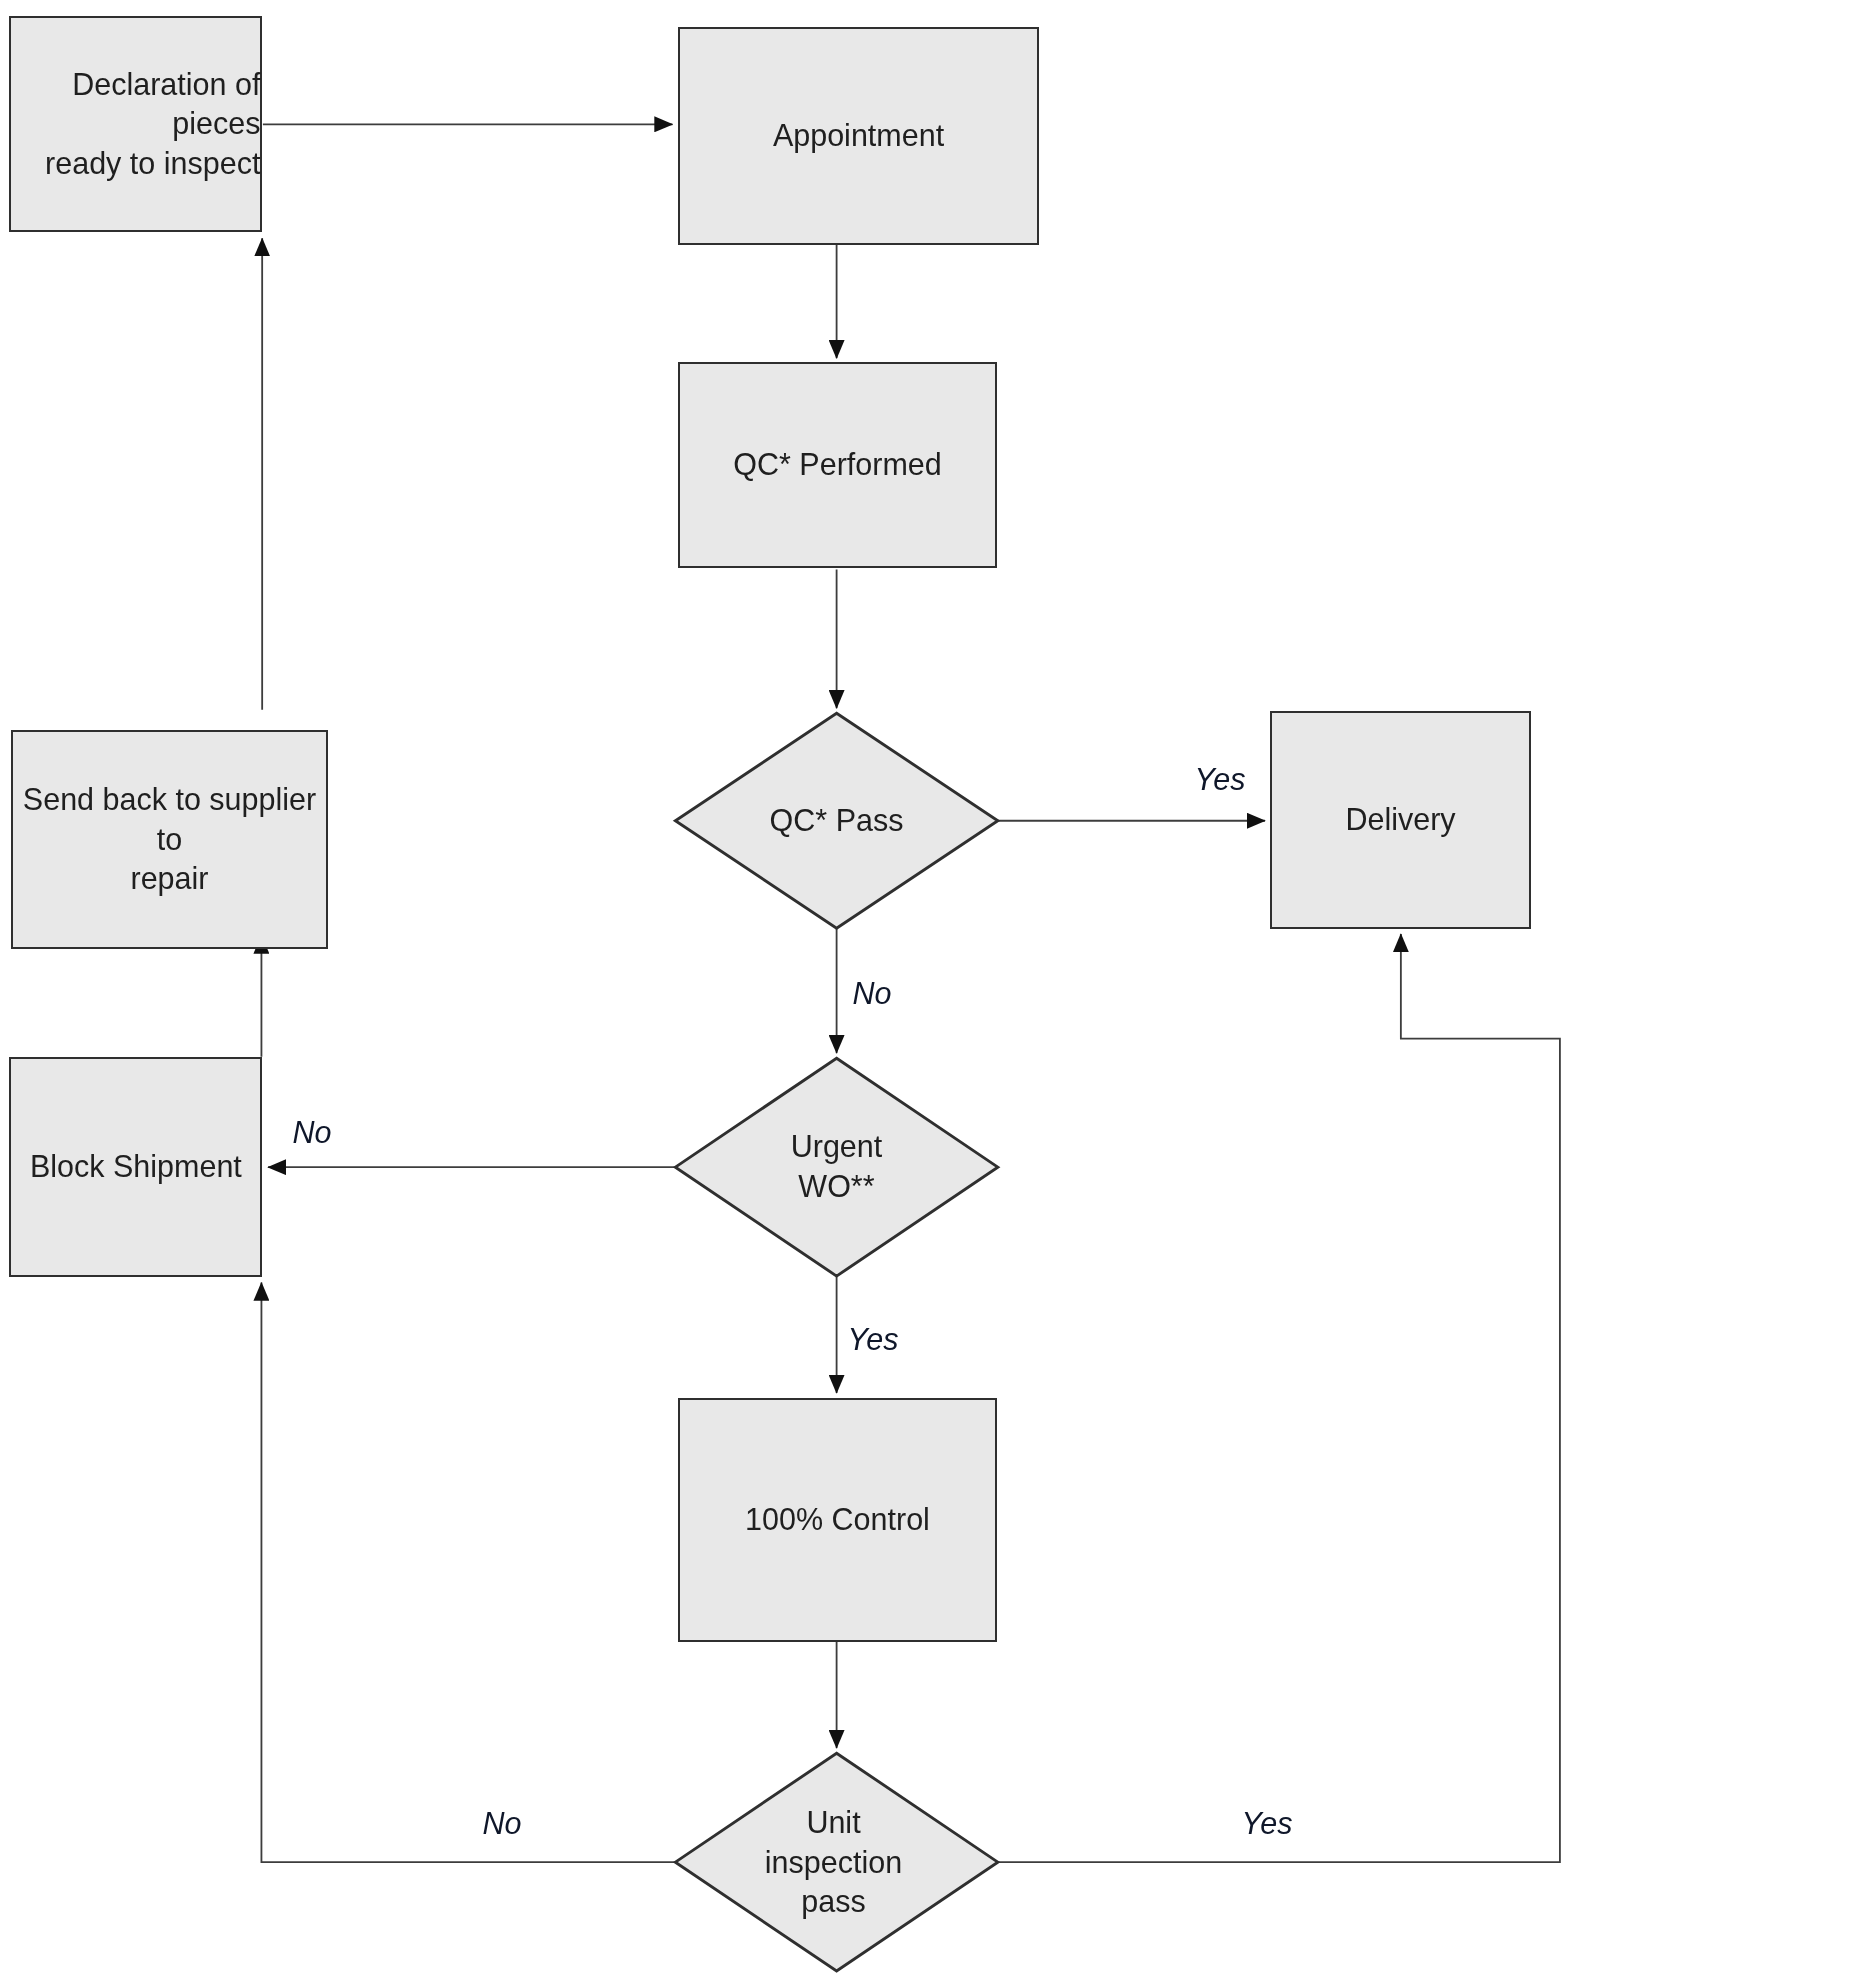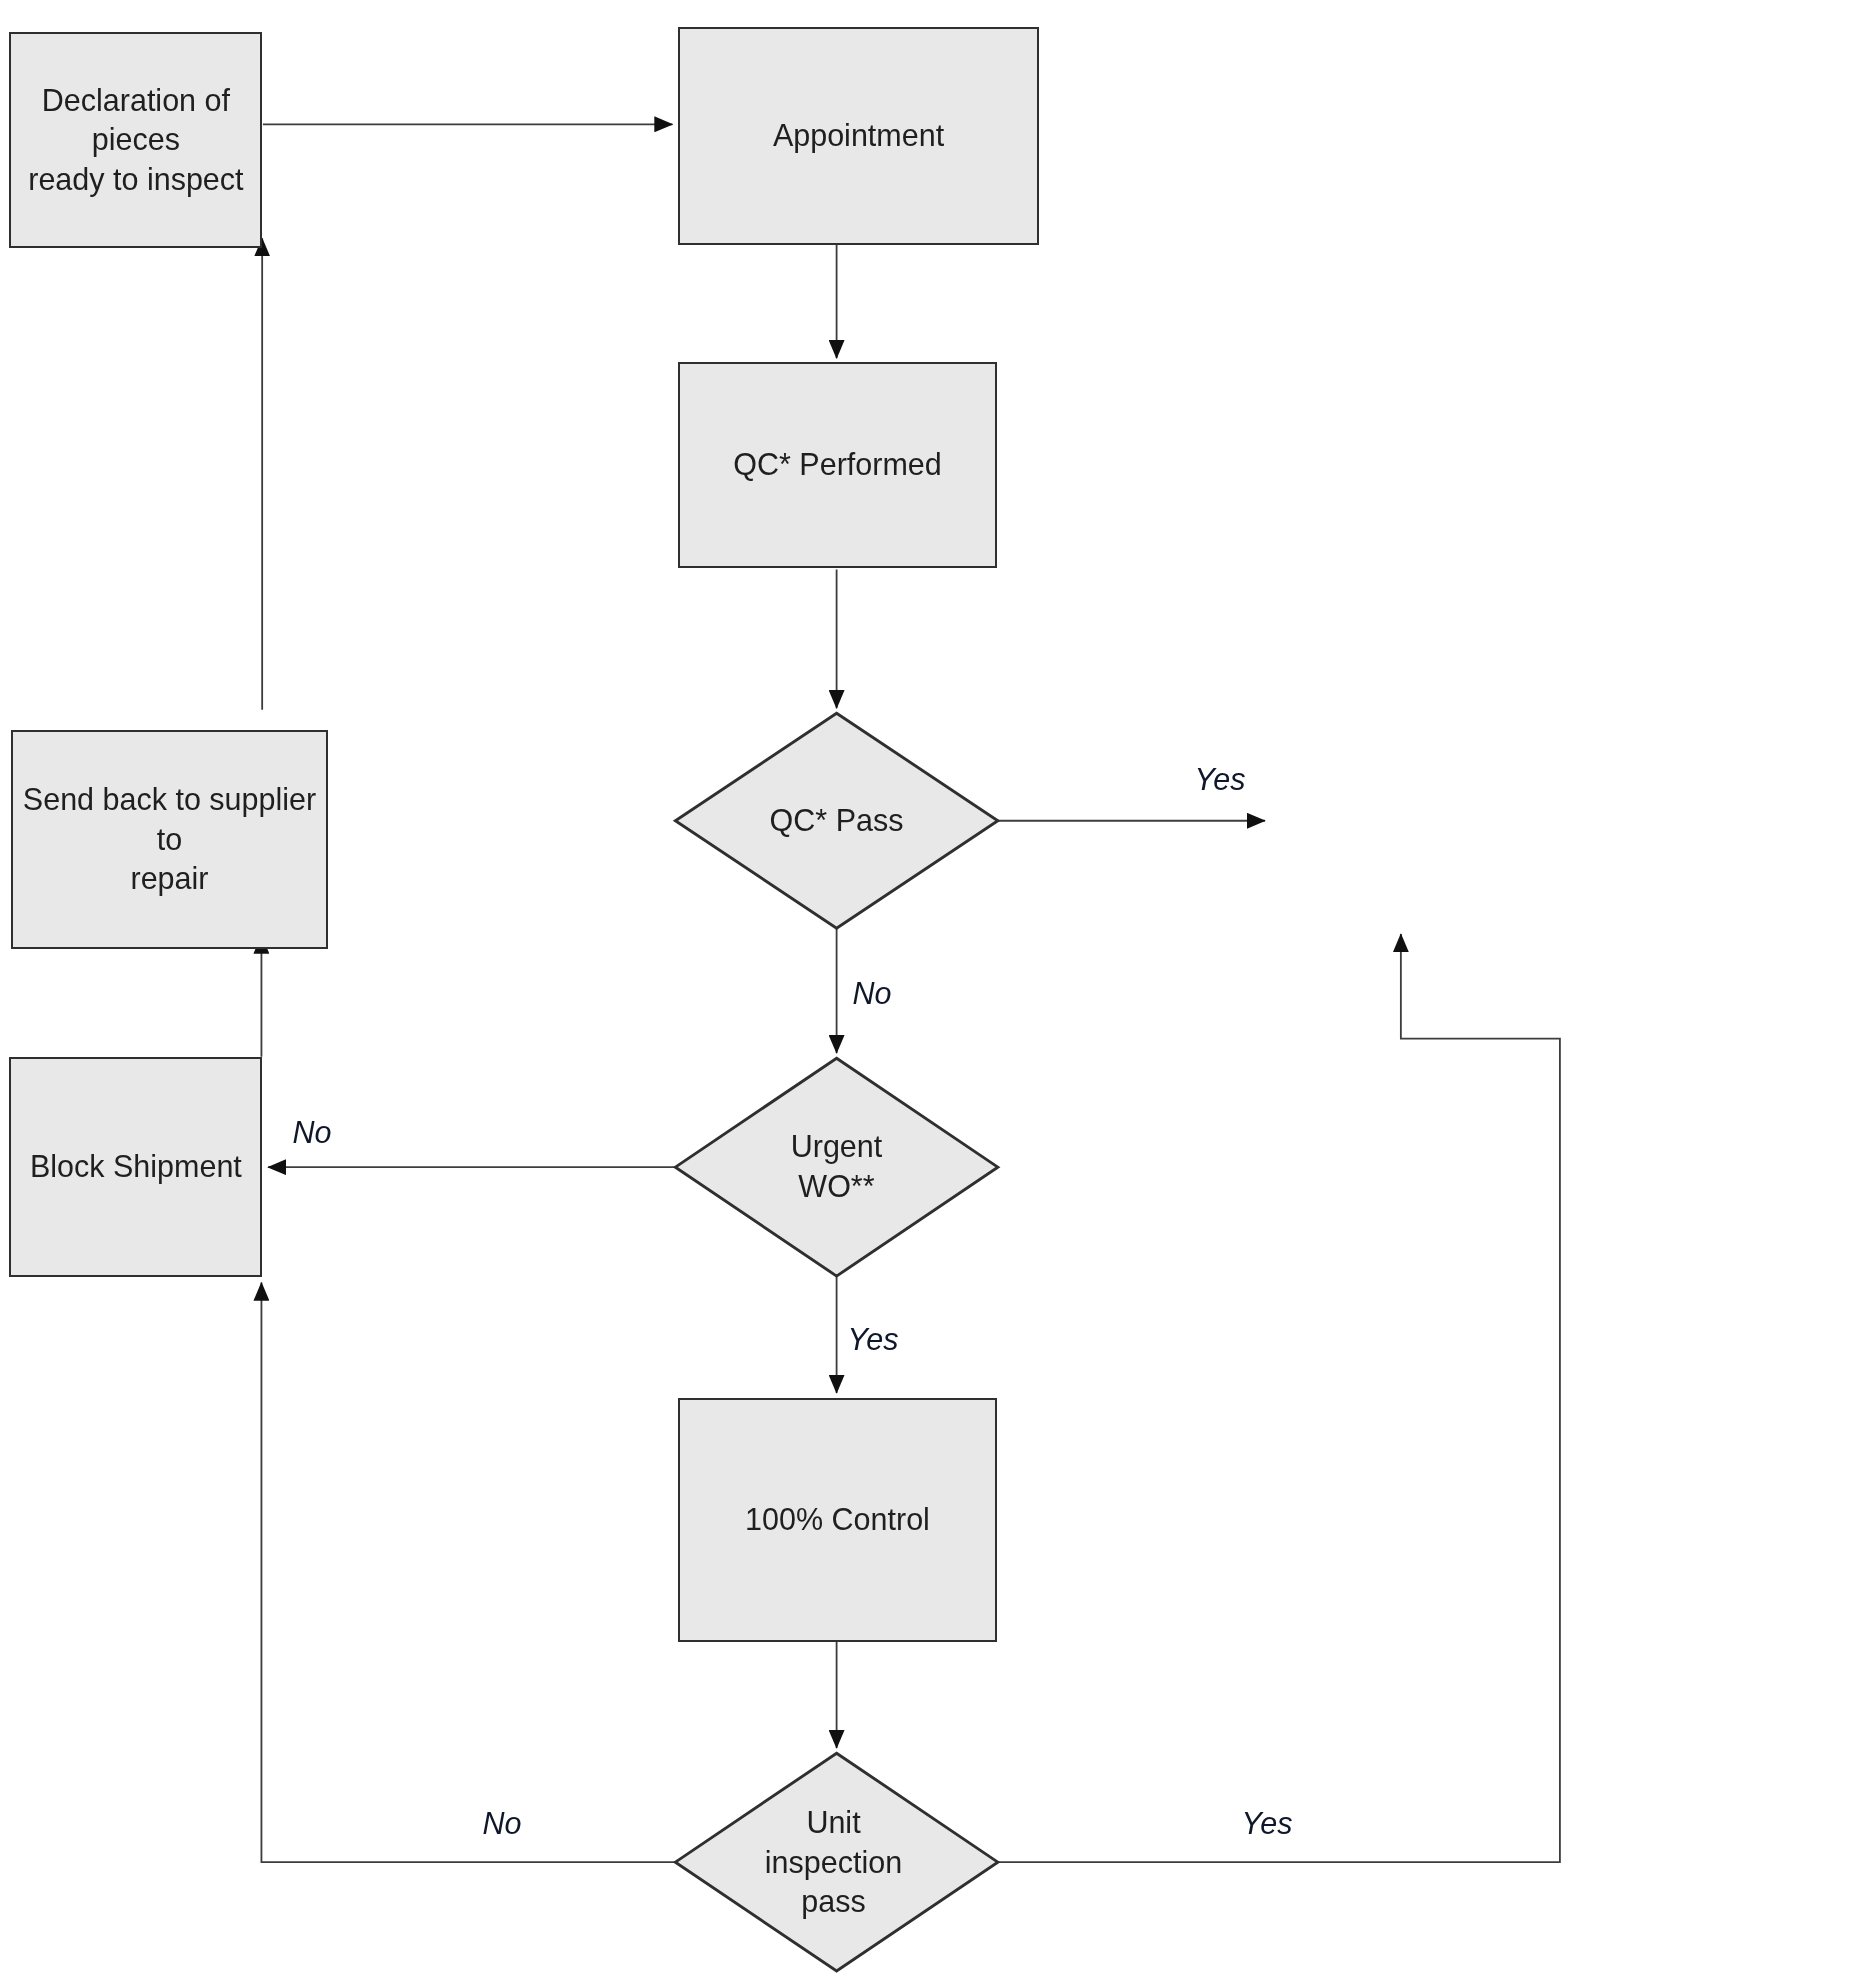--- a/index.html
+++ b/index.html
@@ -89,33 +89,36 @@
     <path class="edge" d="M930 2564 H360 V1766" marker-end="url(#arrow)"></path>
     <path class="edge" d="M1374 2564 H2148 V1430 H1929 V1286" marker-end="url(#arrow)"></path>
     <path class="edge" d="M360 1455 V1288" marker-end="url(#arrow)"></path>
     <path class="edge" d="M361 977 V328" marker-end="url(#arrow)"></path>
 
     <polygon class="shape" points="1152,982 1374,1130 1152,1278 930,1130"></polygon>
     <polygon class="shape" points="1152,1457 1374,1607 1152,1757 930,1607"></polygon>
     <polygon class="shape" points="1152,2414 1374,2564 1152,2714 930,2564"></polygon>
   </svg>
 
-  <div class="node" style="left:9.4px; top:32px; width:253px; height:216px;">
+  <div class="node" style="left:9.4px; top:16px; width:253px; height:216px;text-align:right;">
     <div class="node-label">Declaration of pieces
 ready to inspect</div>
   </div>
 
   <div class="node" style="left:678px; top:27px; width:361px; height:218px;">
     <div class="node-label">Appointment</div>
   </div>
 
   <div class="node" style="left:678px; top:362px; width:319px; height:206px;">
     <div class="node-label">QC* Performed</div>
   </div>
 
+  <div class="node" style="left:1270px; top:711px; width:261px; height:218px;">
+    <div class="node-label">Delivery</div>
+  </div>
 
   <div class="node" style="left:11px; top:710px; width:317px; height:219px;margin-top:20px;">
     <div class="node-label">Send back to supplier to
 repair</div>
   </div>
 
   <div class="node" style="left:9.4px; top:1057px; width:253px; height:220px;">
     <div class="node-label">Block Shipment</div>
   </div>
 

